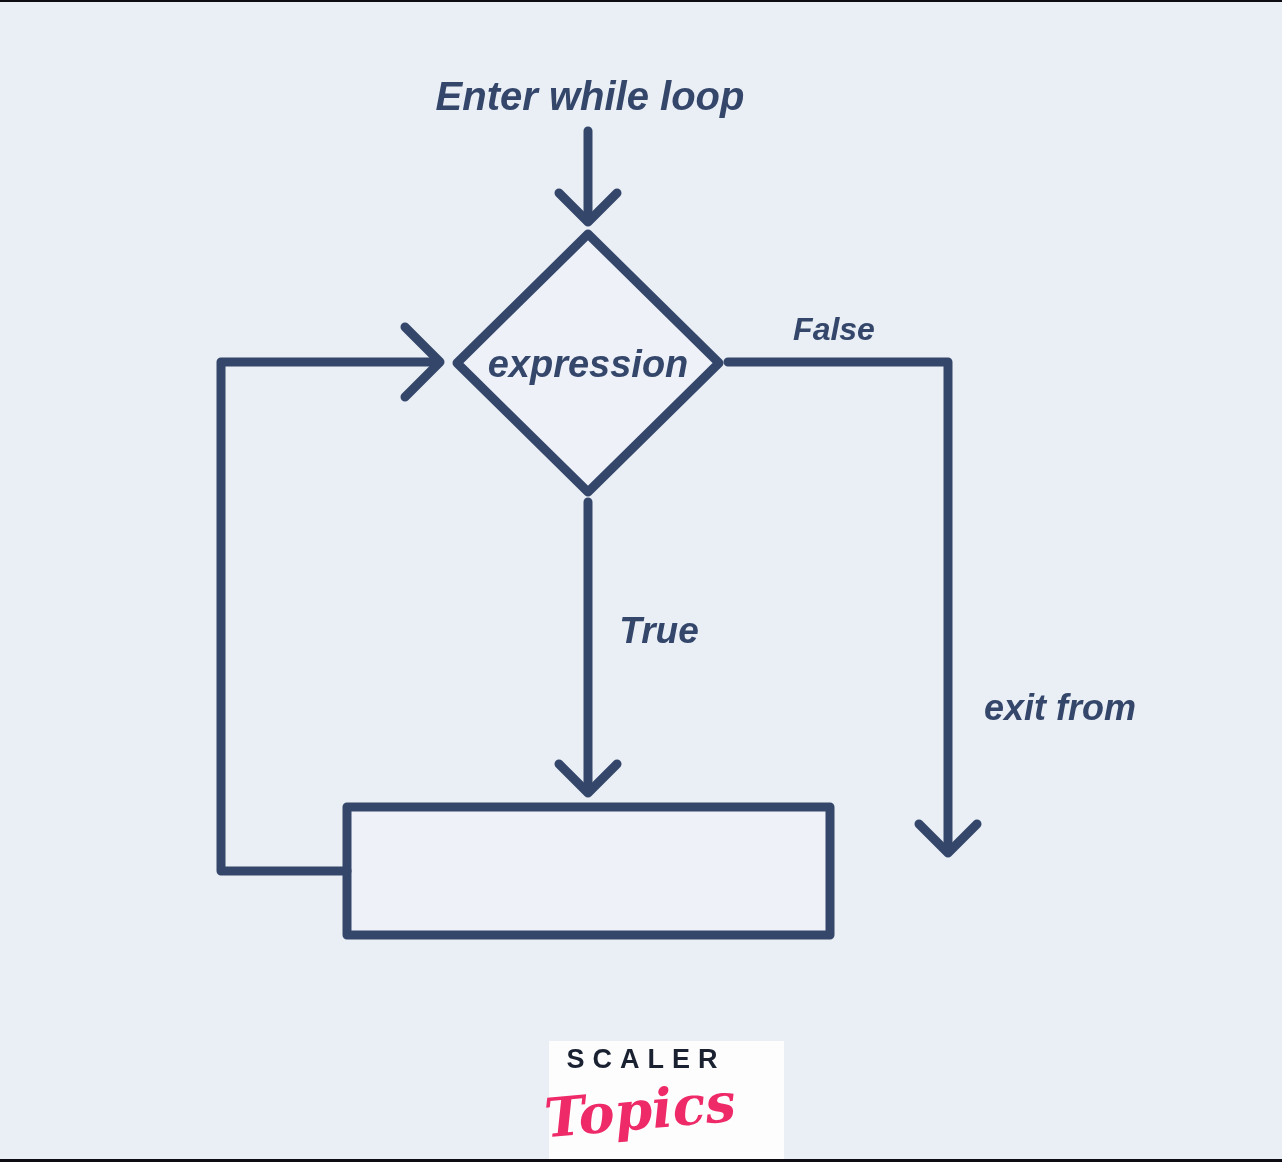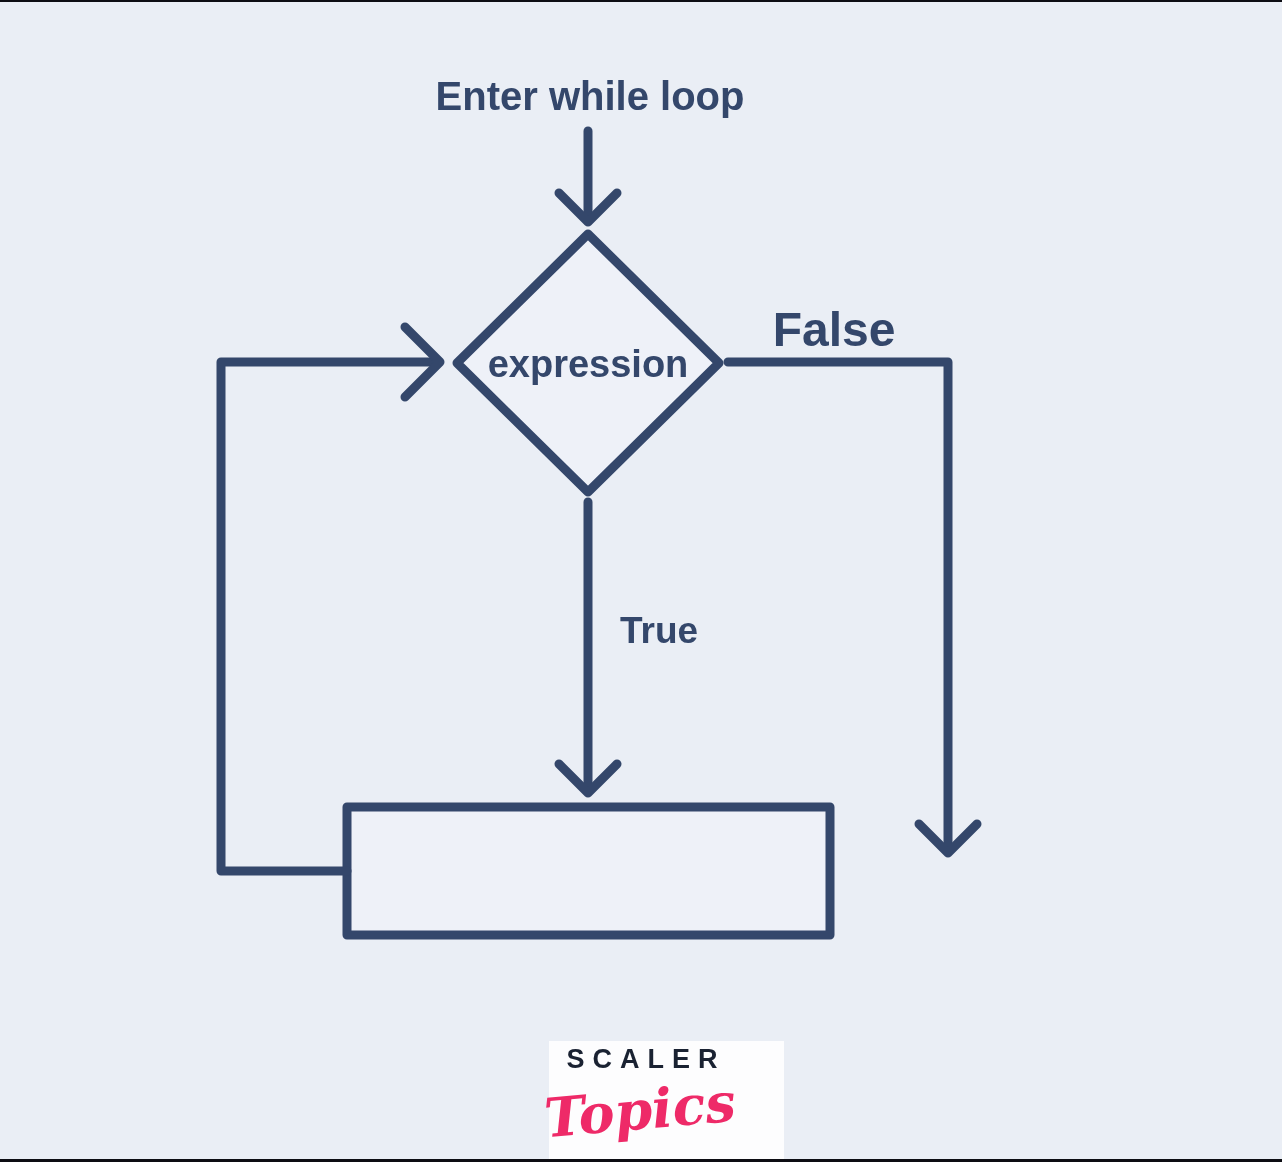--- a/index.html
+++ b/index.html
@@ -33,24 +33,25 @@
     stroke: var(--navy);
     stroke-width: 9;
     stroke-linejoin: round;
   }
   .label {
     position: absolute;
     font-weight: 700;
     color: var(--navy);
     white-space: nowrap;
     transform: translate(-50%, -50%);
+    font-style: italic;
   }
   .lbl-title     { left: 590px;  top: 96px;   font-size: 40px; }
   .lbl-expr      { left: 588px;  top: 364px;  font-size: 38px; }
-  .lbl-false     { left: 834px;  top: 329px;  font-size: 48px; }
+  .lbl-false     { left: 834px;  top: 329px;  font-size: 32px; }
   .lbl-true      { left: 659px;  top: 631px;  font-size: 37px; }
   .lbl-exit1     { left: 984px;  top: 708px;  font-size: 36px; transform: translateY(-50%); }
   .lbl-exit2     { left: 984px;  top: 777px;  font-size: 36px; transform: translateY(-50%); }
   .lbl-statement { left: 589px;  top: 871px;  font-size: 38px; }
   .logo-box {
     position: absolute;
     left: 549px; top: 1041px;
     width: 235px; height: 121px;
     background: var(--logobg);
   }
@@ -104,20 +105,21 @@
   </svg>
 
   <div class="label lbl-title">Enter while loop</div>
 
   <div class="label lbl-expr">expression</div>
 
   <div class="label lbl-false">False</div>
 
   <div class="label lbl-true">True</div>
 
+  <div class="label lbl-exit1">exit from</div>
 
 
 
   <div class="logo-box"></div>
   <div class="logo-brand">SCALER</div>
   <div class="logo-sub">Topics</div>
 
   <div class="edge-line edge-top"></div>
   <div class="edge-line edge-bottom"></div>
 </div>

